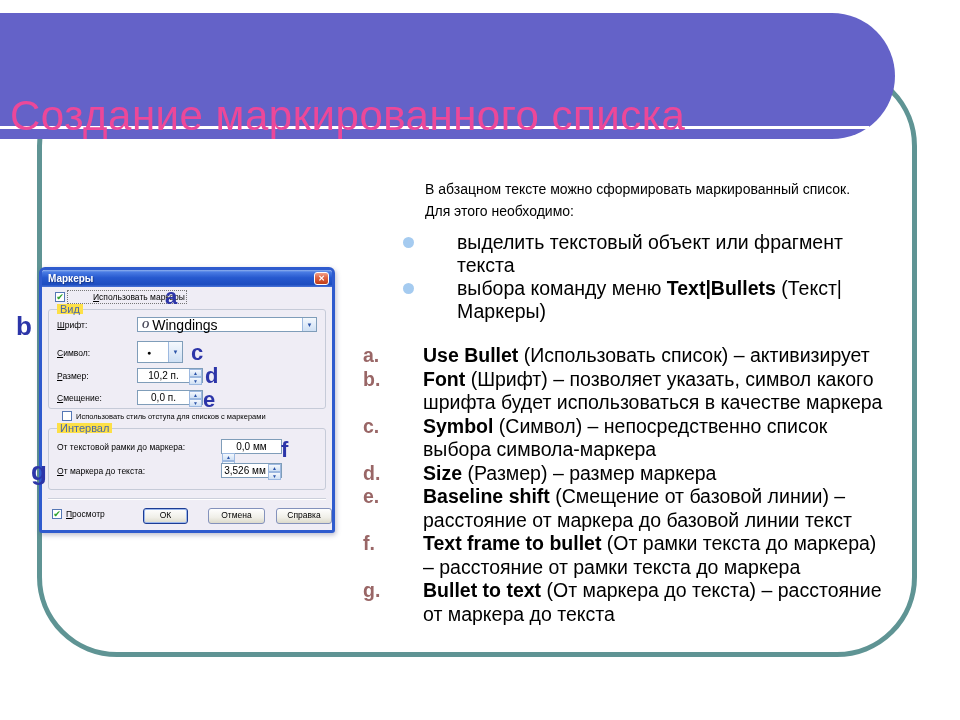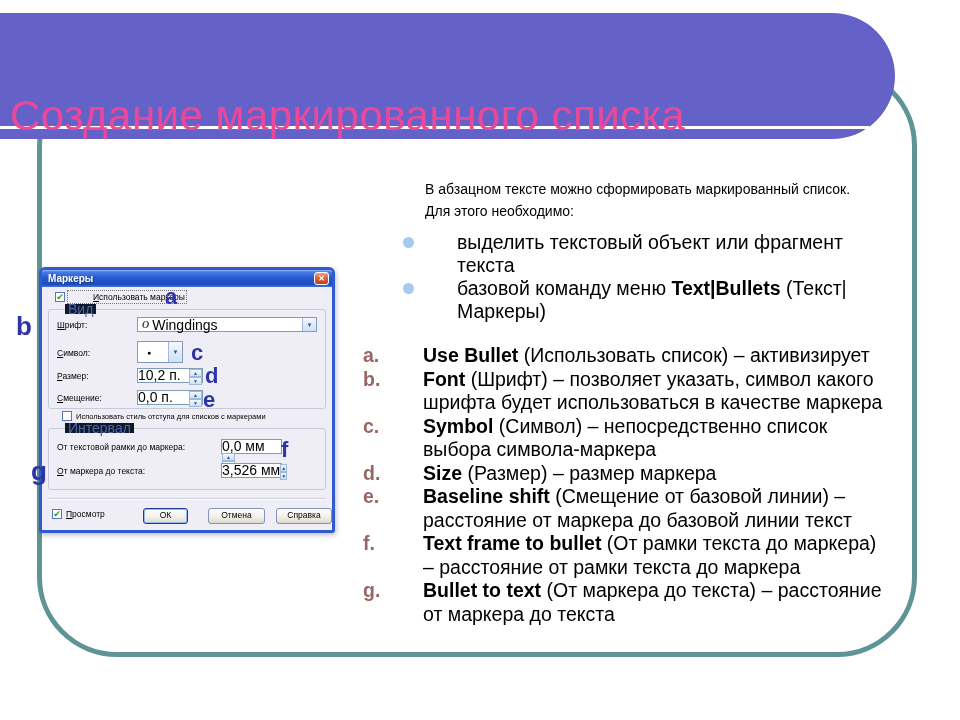--- a/index.html
+++ b/index.html
@@ -54,37 +54,37 @@
     font-size:9px;line-height:8px;text-align:center;color:#2aa12a;flex:0 0 auto;}
   .cb-label{font-size:8.5px;}
   .focus{outline:1px dotted #777;outline-offset:1px;padding-left:24px;}
   .fl{display:inline-block;}
   .fl::first-letter{text-decoration:underline;}
   .small-label{font-size:7.5px;}
 
   .grp{position:absolute;box-sizing:border-box;border:1px solid #c6cbd8;border-radius:3px;}
   .grp-view{left:6px;top:39px;width:278px;height:100px;}
   .grp-int{left:6px;top:158px;width:278px;height:62px;}
-  .legend{position:absolute;top:-6px;left:16px;font-size:14px;color:#4c68a8;
-    background:#0f172a;padding:0 3px;line-height:10px;}
+  .legend{position:absolute;top:-6px;left:8px;font-size:11px;color:#4c68a8;
+    background:#fde047;padding:0 3px;line-height:10px;}
   .flabel{position:absolute;font-size:8.5px;}
 
   .combo{position:absolute;display:flex;align-items:center;box-sizing:border-box;
     background:#fff;border:1px solid #7f9db9;}
   .ficon{font-family:"Liberation Serif",serif;font-style:italic;font-weight:bold;
     font-size:10px;color:#445;margin:0 3px 0 4px;}
   .combo .val{font-size:14px;flex:1;}
   .cbtn{width:13px;align-self:stretch;background:linear-gradient(180deg,#f4f8fd,#cfe0f4);
     border-left:1px solid #9db9e0;color:#2c54a8;font-size:6px;text-align:center;
     font-style:normal;display:flex;align-items:center;justify-content:center;}
   .sym-val{font-size:7px;padding-left:9px;flex:1;}
 
   .spin{position:absolute;display:flex;box-sizing:border-box;background:#fff;
     border:1px solid #7f9db9;}
-  .spin-val{flex:1;font-size:14px;line-height:13px;padding-left:0;white-space:nowrap;}
+  .spin-val{flex:1;font-size:10px;line-height:13px;padding-left:0;white-space:nowrap;text-align:center;}
   .spin-btns{width:13px;display:flex;flex-direction:column;}
   .spin-btns i{flex:1;font-style:normal;font-size:5px;line-height:6px;text-align:center;
     color:#2c54a8;background:linear-gradient(180deg,#f4f8fd,#cfe0f4);
     border:1px solid #9db9e0;box-sizing:border-box;}
 
   .sep{position:absolute;left:6px;top:228px;width:278px;height:1px;background:#ccd0db;
     border-bottom:1px solid #fff;}
 
   .btn{position:absolute;top:238px;height:16px;box-sizing:border-box;
     background:linear-gradient(180deg,#fefefe,#f0efe8 60%,#dcdacb);
@@ -107,21 +107,21 @@
   <div class="intro">В абзацном тексте можно сформировать маркированный список. Для этого необходимо:</div>
 
   <div class="bullets">
     <div class="b-item">
       <span class="dot"></span>
       <div class="l1"><span>выделить текстовый объект или фрагмент</span><b></b><span></span></div>
       <div class="l2">текста</div>
     </div>
     <div class="b-item">
       <span class="dot"></span>
-      <div class="l1"><span>базовой команду меню </span><b>Text|Bullets</b><span> (Текст|</span></div>
+      <div class="l1"><span>выбора команду меню </span><b>Text|Bullets</b><span> (Текст|</span></div>
       <div class="l2">Маркеры)</div>
     </div>
   </div>
 
   <div class="lettered">
     <div class="li">
       <span class="lt">a.</span>
       <div class="l1"><b>Use Bullet</b><span> (Использовать список) – активизирует</span></div>
     </div>
     <div class="li">

